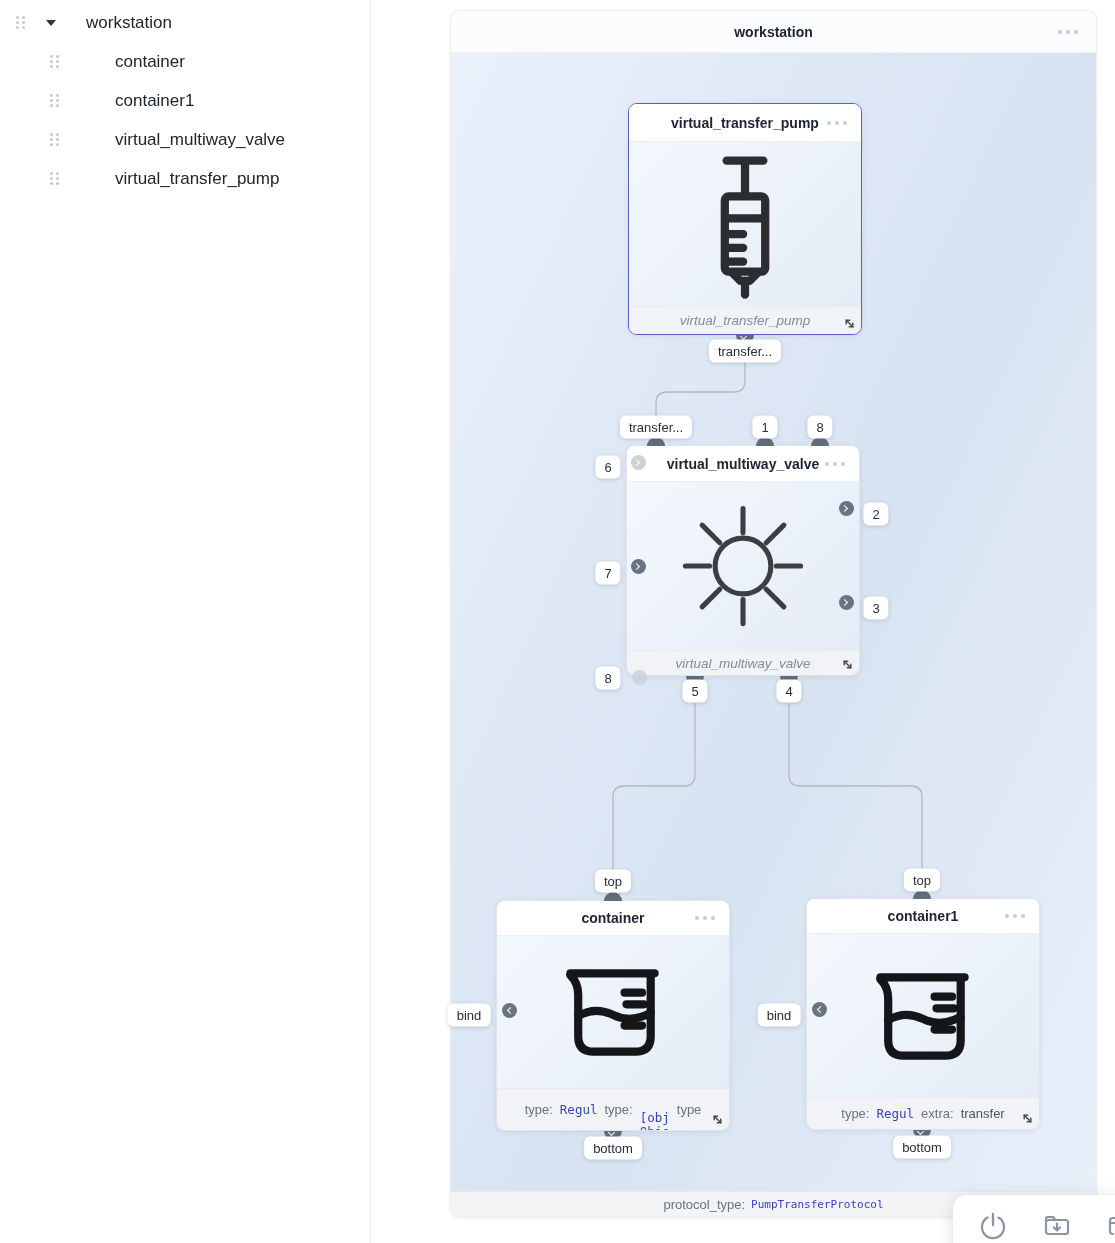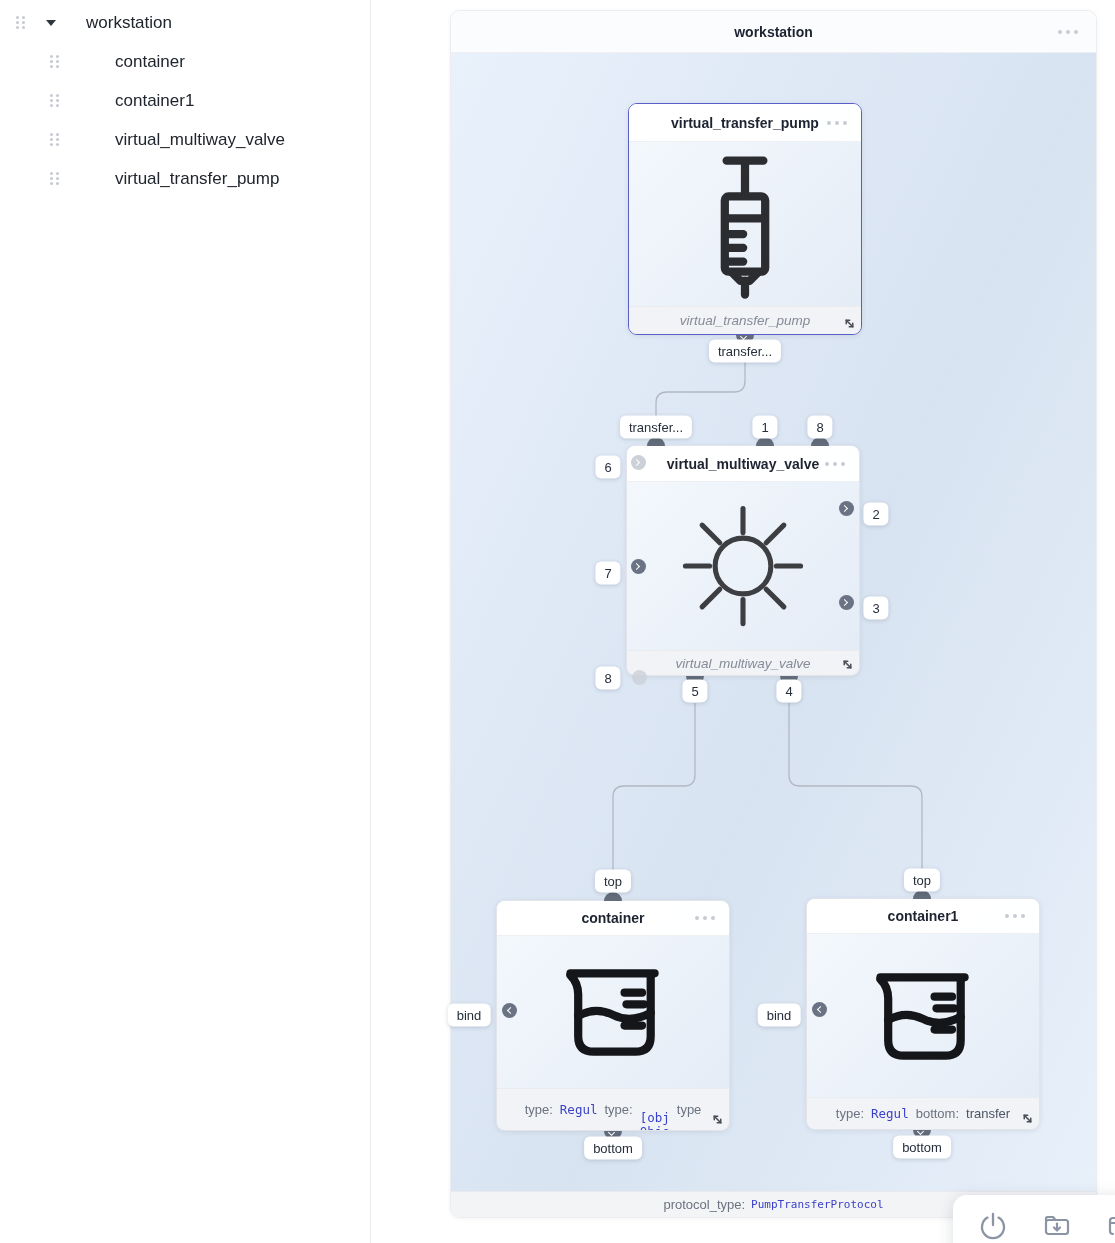--- a/index.html
+++ b/index.html
@@ -261,21 +261,21 @@
       <path d="M24 64 Q42 54 60 63 Q78 72 99 61"></path>
       <path d="M72 40 H90"></path>
         <path d="M74 52 H92"></path>
         <path d="M72 74 H90"></path>
     </svg>
   </div>
   <div class="node-footer" style="height:32px;">
     <div class="fields">
       <span>type:</span>
       <span class="f-val">Regul</span>
-      <span>bottom:</span>
+      <span>extra:</span>
       <span class="f-dark">transfer</span>
     </div>
     <svg class="resize" width="13" height="13" viewBox="0 0 12 12" stroke="#4a4f57" stroke-width="1.4" fill="none" stroke-linecap="round">
       <path d="M3 3 L9 9"></path>
         <path d="M3 6.2 V3 H6.2"></path>
         <path d="M9 5.8 V9 H5.8"></path>
     </svg>
   </div>
 </div>
 

